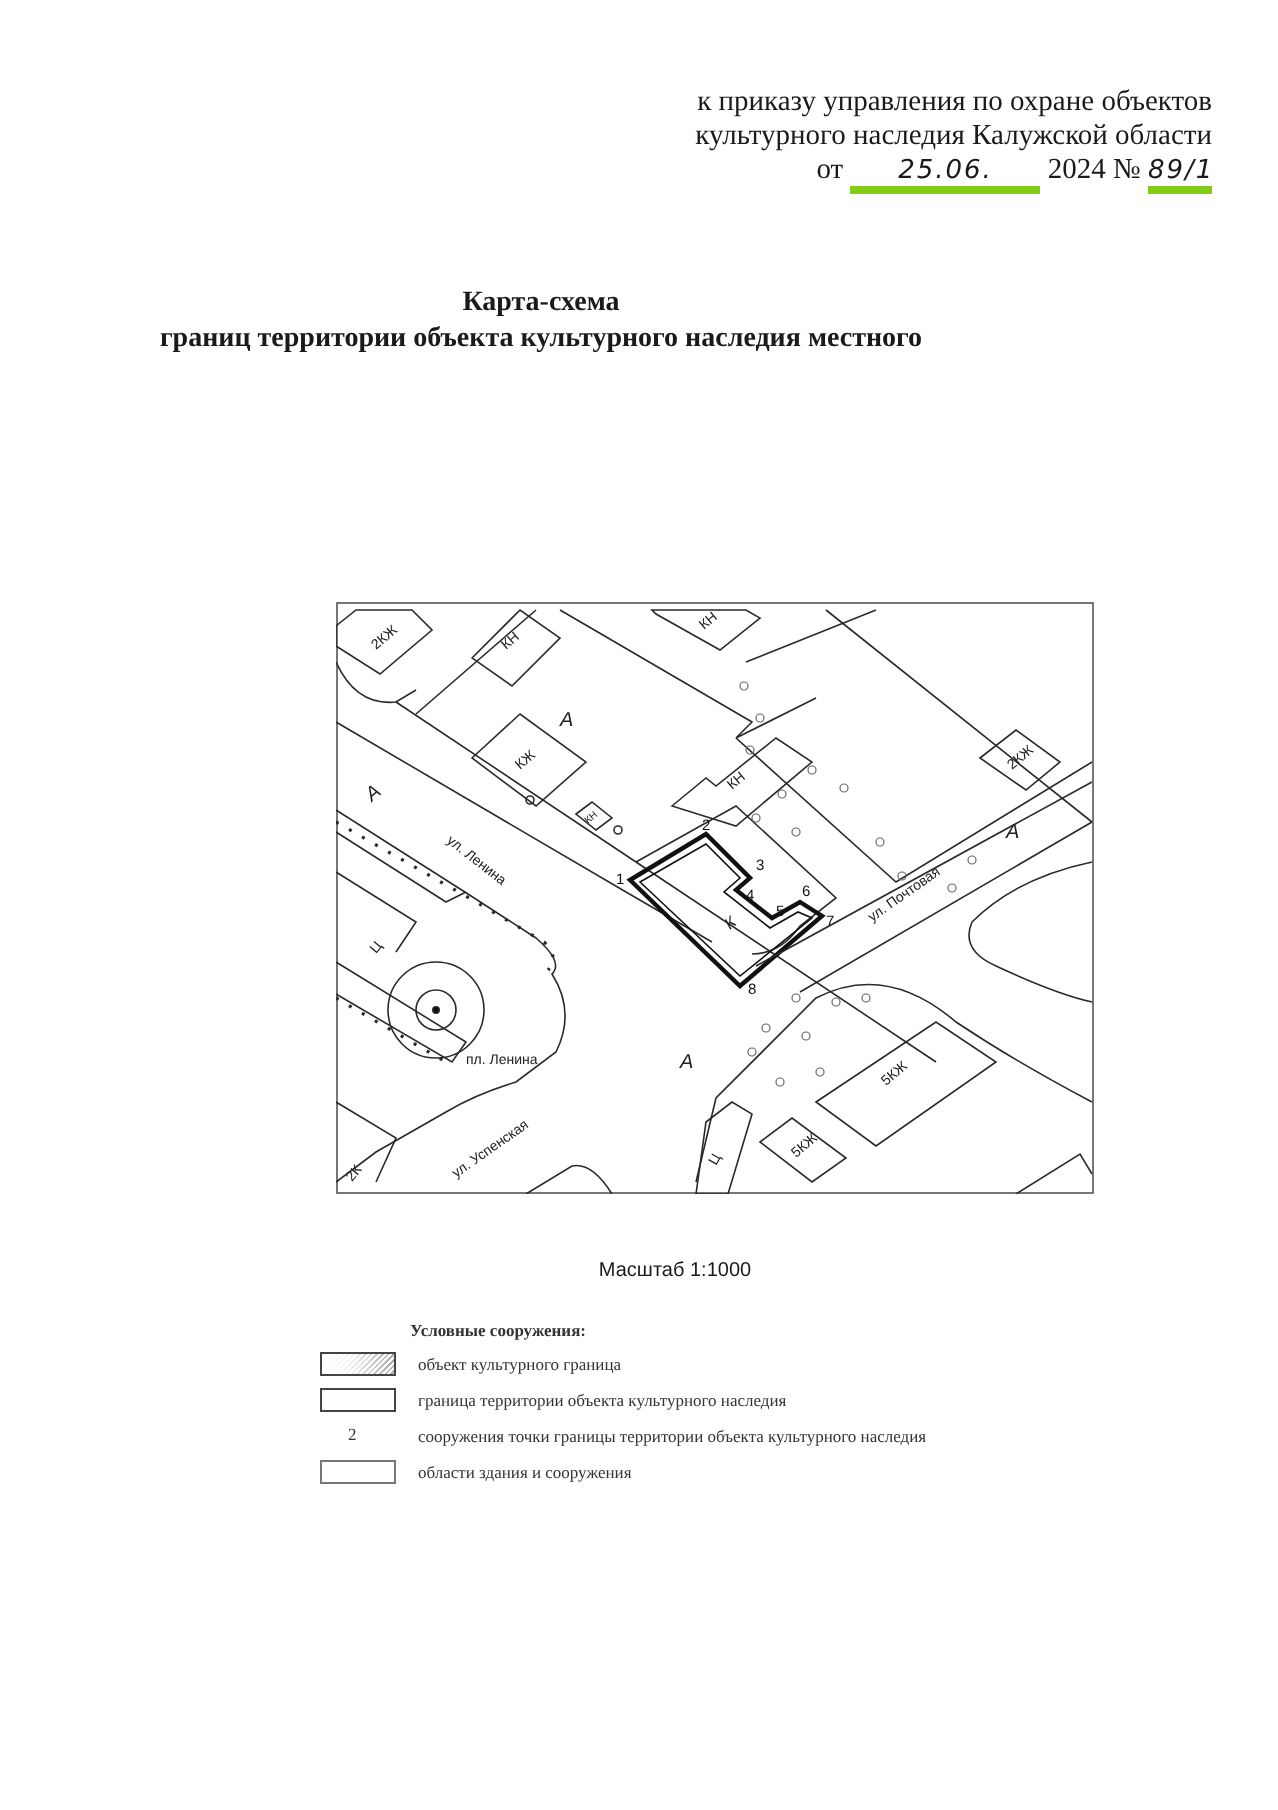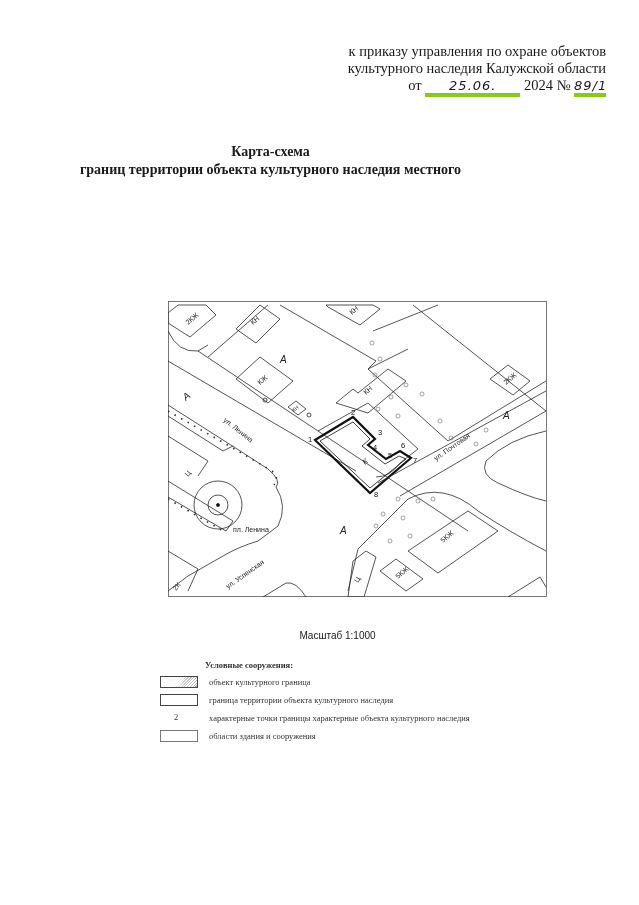--- a/index.html
+++ b/index.html
@@ -204,20 +204,20 @@
     <div class="legend-label">объект культурного граница</div>
   </div>
 
   <div class="legend-row" style="top:34px">
     <div class="legend-swatch"></div>
     <div class="legend-label">граница территории объекта культурного наследия</div>
   </div>
 
   <div class="legend-row" style="top:52px">
     <div class="legend-num">2</div>
-    <div class="legend-label">характерные точки границы характерные объекта культурного наследия</div>
+    <div class="legend-label">сооружения точки границы территории объекта культурного наследия</div>
   </div>
 
   <div class="legend-row" style="top:70px">
     <div class="legend-swatch thin"></div>
     <div class="legend-label">области здания и сооружения</div>
   </div>
 </div>
 
 </body></html>

